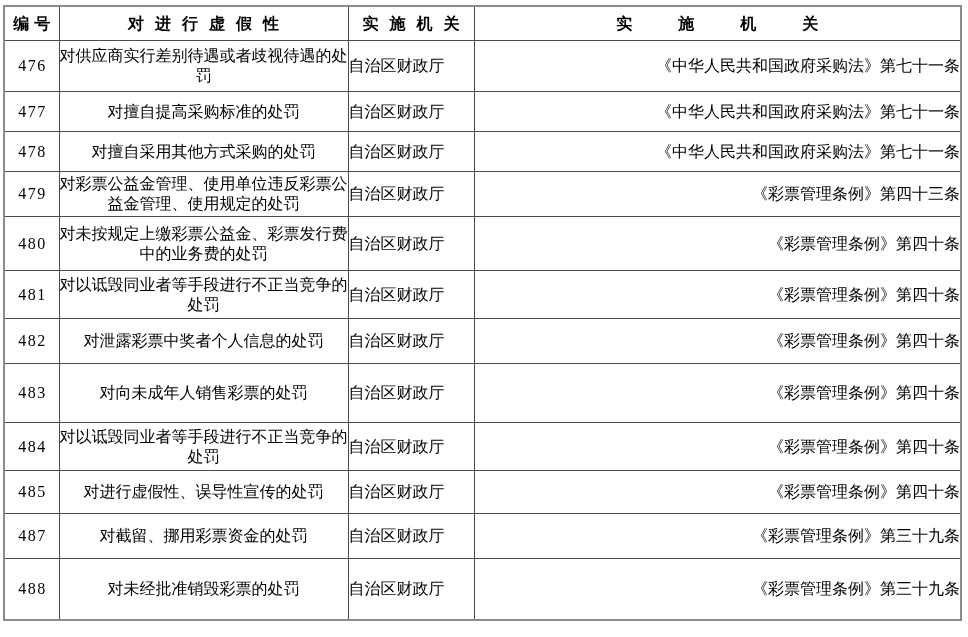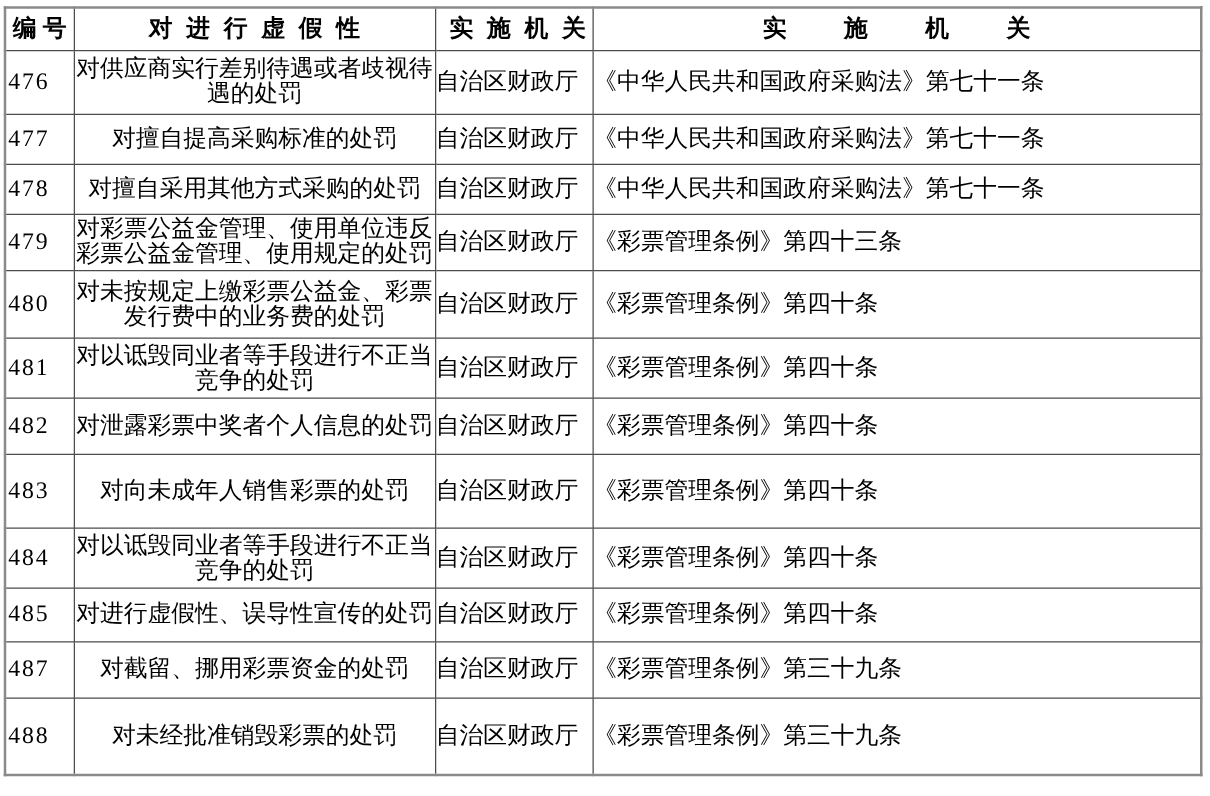--- a/index.html
+++ b/index.html
@@ -28,57 +28,57 @@
     border: 2px solid #8a8a8a;
   }
   table.permits col.w-num    { width: 55px;  }
   table.permits col.w-name   { width: 289px; }
   table.permits col.w-agency { width: 126px; }
   table.permits col.w-legal  { width: 487px; }
 
   table.permits th,
   table.permits td {
     border: 1px solid #4c4c4c;
-    font-size: 19px;
+    font-size: 16px;
     color: #000000;
     vertical-align: middle;
     padding: 0;
     line-height: 20px;
     overflow: hidden;
     margin-top: 24px;
   }
   table.permits th {
     font-weight: bold;
     text-align: center;
     height: 33px;
     white-space: nowrap;
   }
   th.th-num    { letter-spacing: 5px;  text-indent: 5px;  }
   th.th-name   { letter-spacing: 11px; text-indent: 11px; }
   th.th-agency { letter-spacing: 11px; text-indent: 11px; }
   th.th-legal  { letter-spacing: 46px; text-indent: 46px; }
 
   td.c-num {
-    text-align: left;
+    text-align: center;
     font-size: 14.5px;
     letter-spacing: 1.5px;
     text-indent: 1.5px;
   }
   td.c-name {
     text-align: center;
     padding: 2px 8px 2px 8px;
     font-family: Liberation Serif, serif;
   }
   td.c-agency {
     text-align: left;
     padding-left: 7px;
     white-space: nowrap;
   }
   td.c-legal {
-    text-align: left;
+    text-align: right;
     padding-left: 5px;
     white-space: nowrap;
   }
 </style>
 </head>
 <body>
 
 <div class="page">
   <table class="permits">
     <colgroup>

